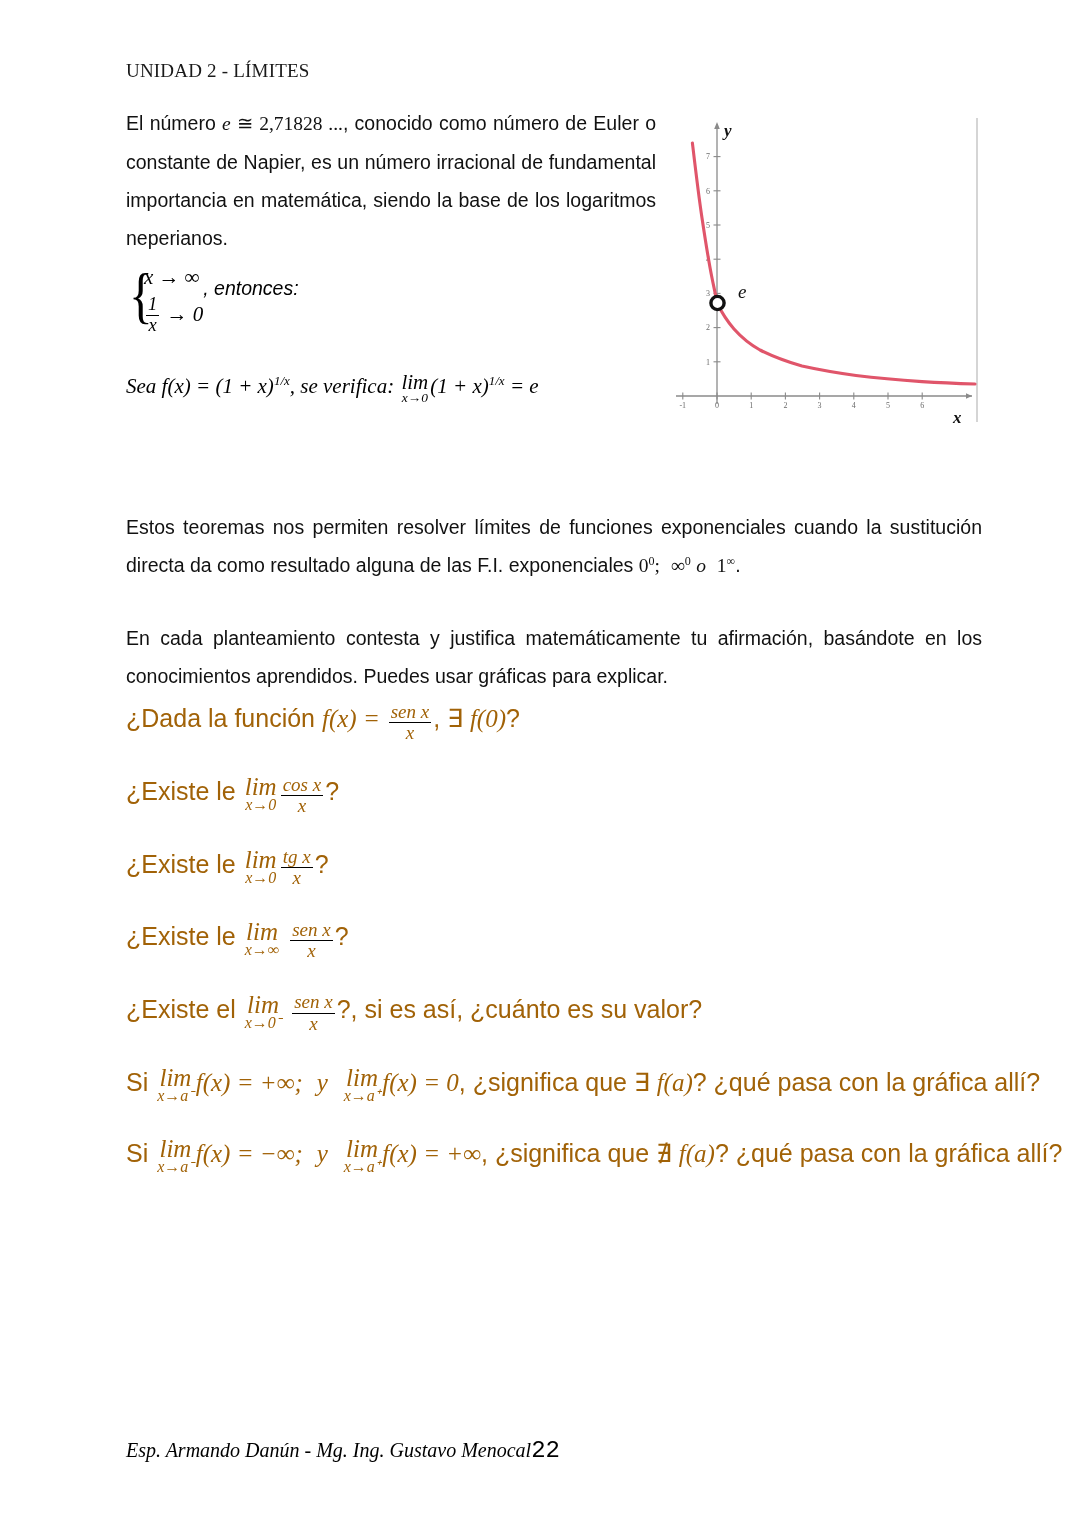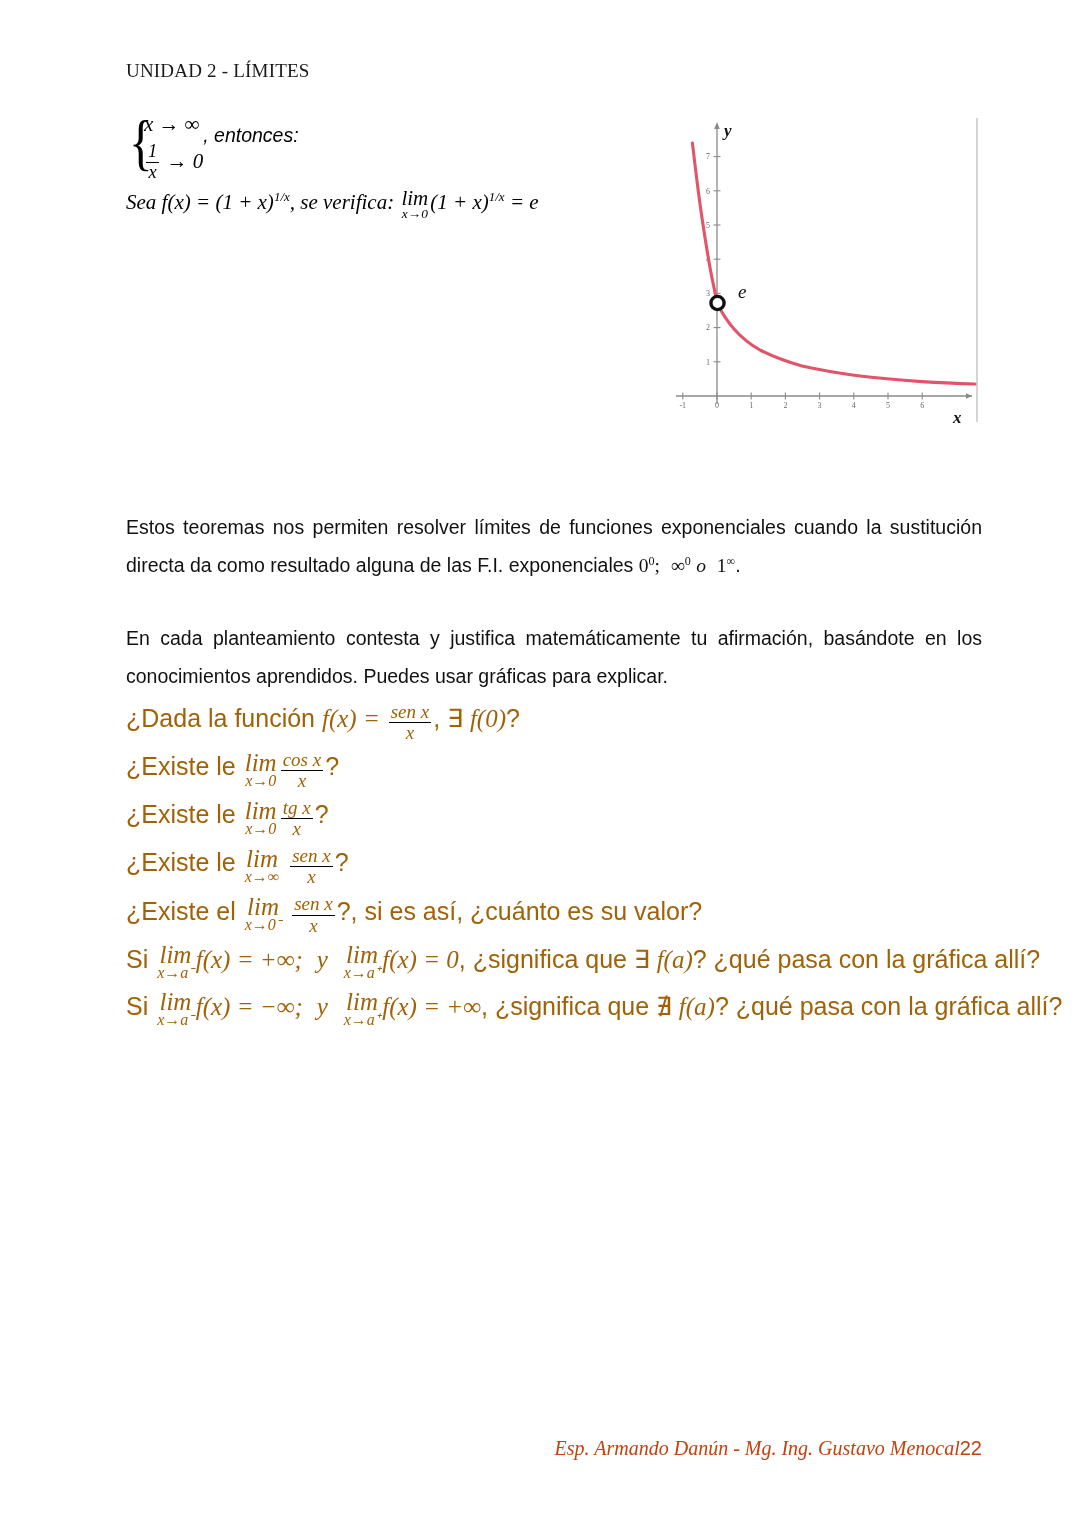--- a/index.html
+++ b/index.html
@@ -102,20 +102,21 @@
     text-align: center;
     font-family: "Liberation Serif", serif;
     font-style: italic;
     vertical-align: -0.42em;
     line-height: 1.0;
     margin: 0 2px;
   }
   .limop > .lim {
     display: block;
     font-size: 1em;
+    margin-top: 31px;
   }
   .limop > .sub {
     display: block;
     font-size: 0.64em;
     margin-top: -2px;
   }
 
   .brace-block {
     display: inline-block;
     vertical-align: middle;
@@ -174,31 +175,31 @@
   }
   .chart-box svg { display: block; }
 
   
   .footer {
     position: absolute;
     left: 126px;
     top: 1437px;
     width: 856px;
     display: flex;
-    justify-content: flex-end;
+    justify-content: flex-start;
     align-items: baseline;
     font-family: "Liberation Serif", serif;
     font-style: italic;
     font-size: 20px;
-    color: #c2410c;
+    color: #000000;
   }
   .footer .pageno {
     font-style: normal;
-    font-family: Liberation Sans, sans-serif;
-    font-size: 20px;
+    font-family: Liberation Mono, monospace;
+    font-size: 24px;
   }
   .spacer-16 { height: 16px; }
   .spacer-34 { height: 34px; }
 </style>
 </head>
 <body>
 
 <div class="page">
 
   <div class="header">UNIDAD 2 - LÍMITES</div>
@@ -272,20 +273,23 @@
 
           <text x="68" y="188" font-family="Liberation Serif, serif" font-style="italic" font-size="19" fill="#111">e</text>
 
           <text x="54" y="26" font-family="Liberation Serif, serif" font-style="italic" font-weight="bold" font-size="17" fill="#111">y</text>
           <text x="283" y="313" font-family="Liberation Serif, serif" font-style="italic" font-weight="bold" font-size="17" fill="#111">x</text>
         </svg>
       </div>
     </div>
 
     
+    <p class="body-par">
+      <span>El número </span><span class="mathi">e</span>&nbsp;<span class="mathr">≅ 2,71828 ...</span><span>, conocido como número de Euler o constante de Napier, es un número irracional de fundamental importancia en matemática, siendo la base de los logaritmos neperianos.</span>
+    </p>
 
     
 
     
     <div class="brace-block" style="margin-top:8px;">
       <span class="brace-glyph">{</span>
       <span class="brace-rows">
         <span class="row">x → ∞</span>
         <span class="row">
           <span class="frac big">

